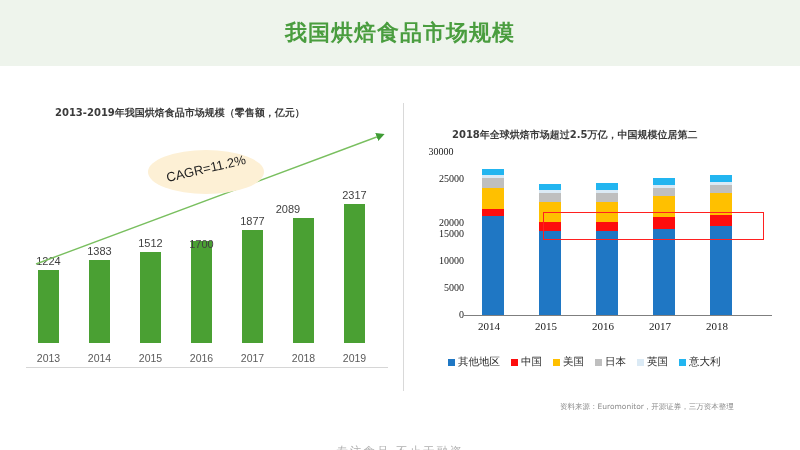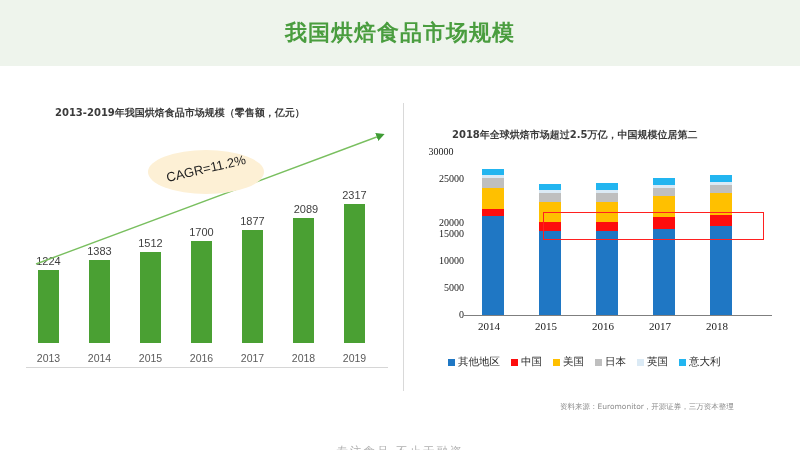--- a/index.html
+++ b/index.html
@@ -180,27 +180,27 @@
         <div class="lbar" style="left: 18px; height: 73.44px; background: rgb(74, 160, 51);"></div>
         <div class="lval" style="left: -1.5px; bottom: 99.44px;">1224</div>
         <div class="lyear" style="left: -1.5px;">2013</div>
         <div class="lbar" style="left: 69px; height: 82.98px; background: rgb(74, 160, 51);"></div>
         <div class="lval" style="left: 49.5px; bottom: 108.98px;">1383</div>
         <div class="lyear" style="left: 49.5px;">2014</div>
         <div class="lbar" style="left: 120px; height: 90.72px; background: rgb(74, 160, 51);"></div>
         <div class="lval" style="left: 100.5px; bottom: 116.72px;">1512</div>
         <div class="lyear" style="left: 100.5px;">2015</div>
         <div class="lbar" style="left: 171px; height: 102px; background: rgb(74, 160, 51);"></div>
-        <div class="lval" style="left: 151.5px; bottom: 128px;">1700</div>
+        <div class="lval" style="left: 151.5px; bottom: 116px;">1700</div>
         <div class="lyear" style="left: 151.5px;">2016</div>
         <div class="lbar" style="left: 222px; height: 112.62px; background: rgb(74, 160, 51);"></div>
         <div class="lval" style="left: 202.5px; bottom: 138.62px;">1877</div>
         <div class="lyear" style="left: 202.5px;">2017</div>
         <div class="lbar" style="left: 273px; height: 125.34px; background: rgb(74, 160, 51);"></div>
-        <div class="lval" style="left: 256px; bottom: 151.34px; text-align: center;">2089</div>
+        <div class="lval" style="left: 238px; bottom: 151.34px; text-align: center;">2089</div>
         <div class="lyear" style="left: 253.5px;">2018</div>
         <div class="lbar" style="left: 324px; height: 139.02px; background: rgb(74, 160, 51);"></div>
         <div class="lval" style="left: 304.5px; bottom: 165.02px; margin-top: 16px;">2317</div>
         <div class="lyear" style="left: 304.5px;">2019</div>
       </div>
     <div class="lbaseline"></div>
     <svg class="trend-svg">
       <defs>
         <marker id="arrowhead" markerWidth="6" markerHeight="6" refX="4" refY="3" orient="auto">
           <path d="M0,0 L6,3 L0,6 Z" fill="#3f9c35"></path>

